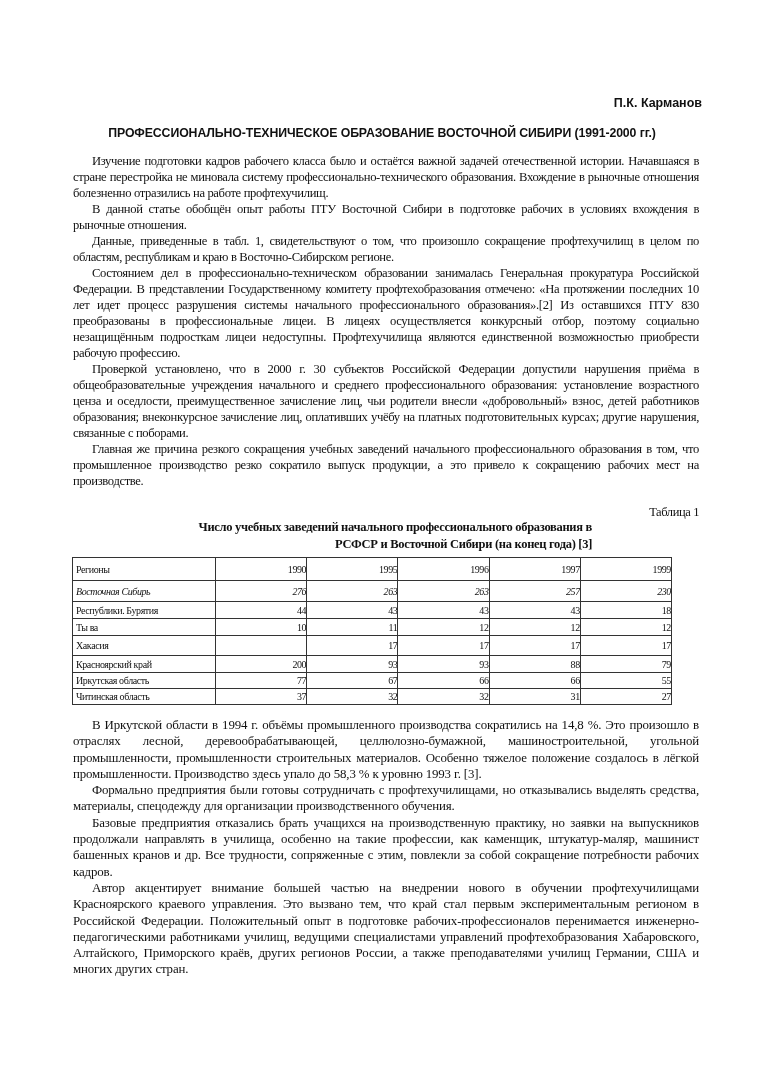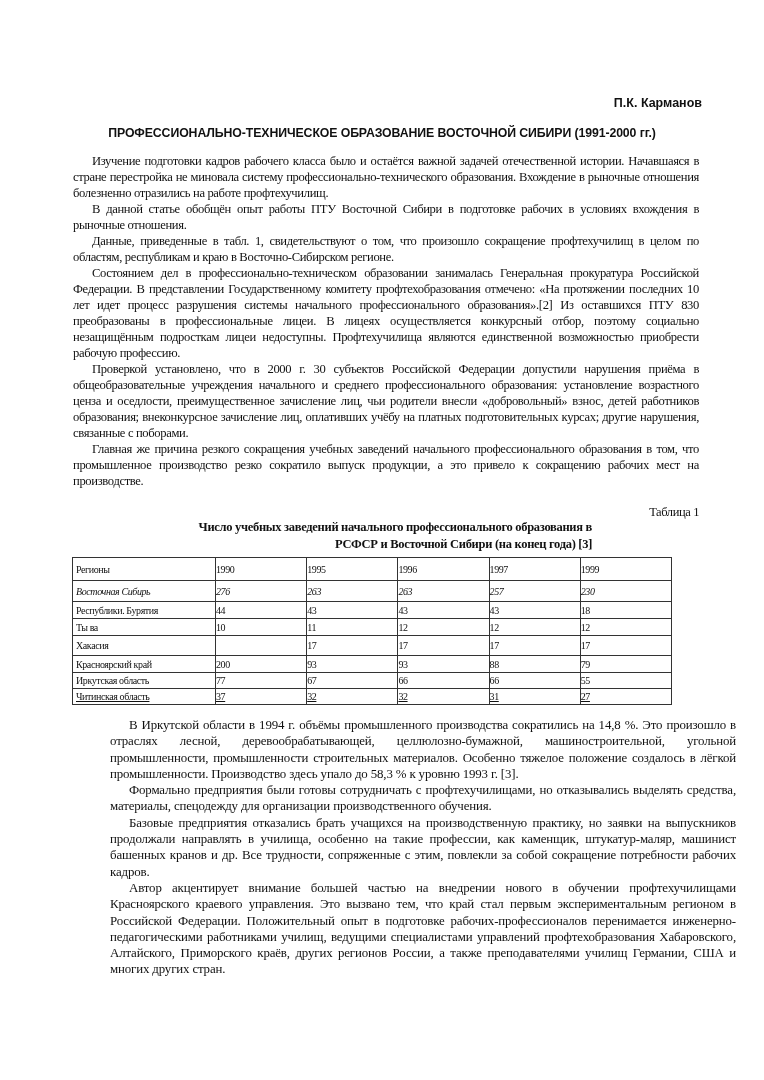--- a/index.html
+++ b/index.html
@@ -23,42 +23,42 @@
     font-family: "Liberation Sans", sans-serif; font-size: 12.3px; font-weight: bold;
     letter-spacing: -0.1px;
   }
 
   .body-block {
     position: absolute; left: 73px; width: 626px;
     font-family: "Liberation Serif", serif; font-size: 12.6px; line-height: 16px;
     text-align: justify; letter-spacing: -0.35px;
   }
   .body-block p { margin: 0; text-indent: 19px; }
-  .body-block.lower { letter-spacing: -0.15px; font-size: 12.9px; line-height: 16.3px; margin-left: 37px; }
+  .body-block.lower { letter-spacing: -0.15px; font-size: 12.9px; line-height: 16.3px; }
 
   .table-label {
     position: absolute; right: 65px; top: 505px;
     font-family: "Liberation Serif", serif; font-size: 12.5px; letter-spacing: -0.4px;
   }
   .table-caption {
     position: absolute; left: 180px; top: 519px; width: 412px; text-align: right;
     font-family: "Liberation Serif", serif; font-size: 12.5px; font-weight: bold; line-height: 17px;
     letter-spacing: -0.3px;
   }
 
   table.data {
     position: absolute; left: 72px; top: 557px; width: 599px;
     border-collapse: collapse; table-layout: fixed;
     font-family: "Liberation Serif", serif; font-size: 10px; letter-spacing: -0.4px;
   }
   table.data td {
     border: 1.2px solid #333; padding: 0 0 0 3px; line-height: 13px; vertical-align: middle;
     overflow: hidden; white-space: nowrap;
   }
-  table.data td.num { text-align: left; padding: 0; }
+  table.data td.num { text-align: right; padding: 0; }
   table.data col.c0 { width: 143px; }
   table.data col.cy { width: 91.2px; }
 </style>
 </head>
 <body>
 
 <div class="page">
 
 
   <div class="author">П.К. Карманов</div>
@@ -138,21 +138,21 @@
       <td class="num">79</td>
     </tr>
     <tr style="height:16px;margin-top:40px;">
       <td>Иркутская область</td>
       <td class="num">77</td>
       <td class="num">67</td>
       <td class="num">66</td>
       <td class="num">66</td>
       <td class="num">55</td>
     </tr>
-    <tr style="height:16px;text-decoration:underline;">
+    <tr style="height:16px;">
       <td>Читинская область</td>
       <td class="num">37</td>
       <td class="num">32</td>
       <td class="num">32</td>
       <td class="num">31</td>
       <td class="num">27</td>
     </tr>
   </tbody>
     </table>
 

